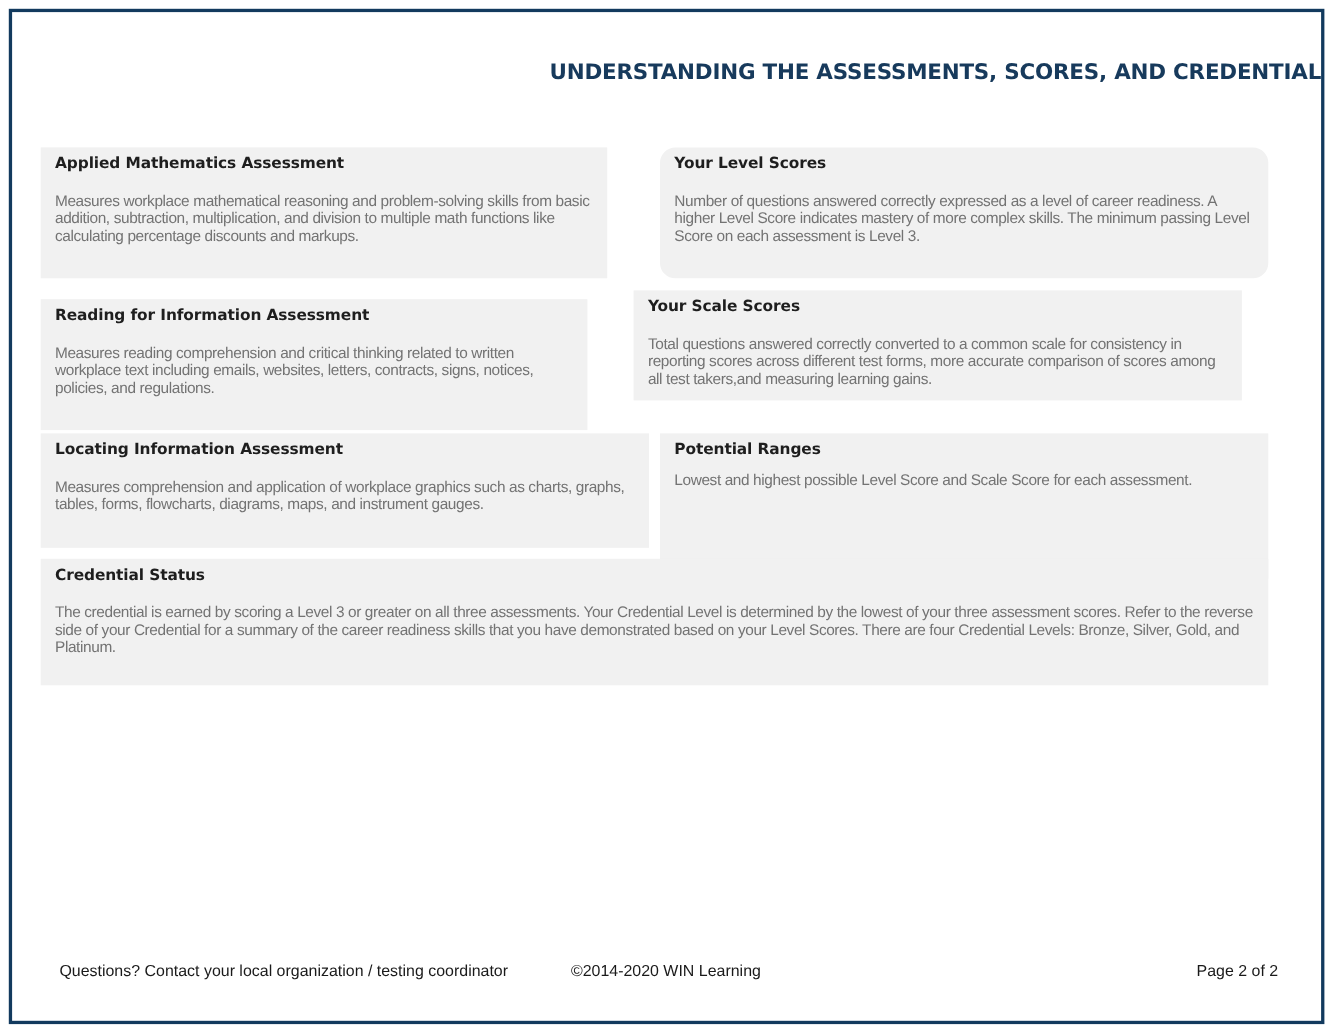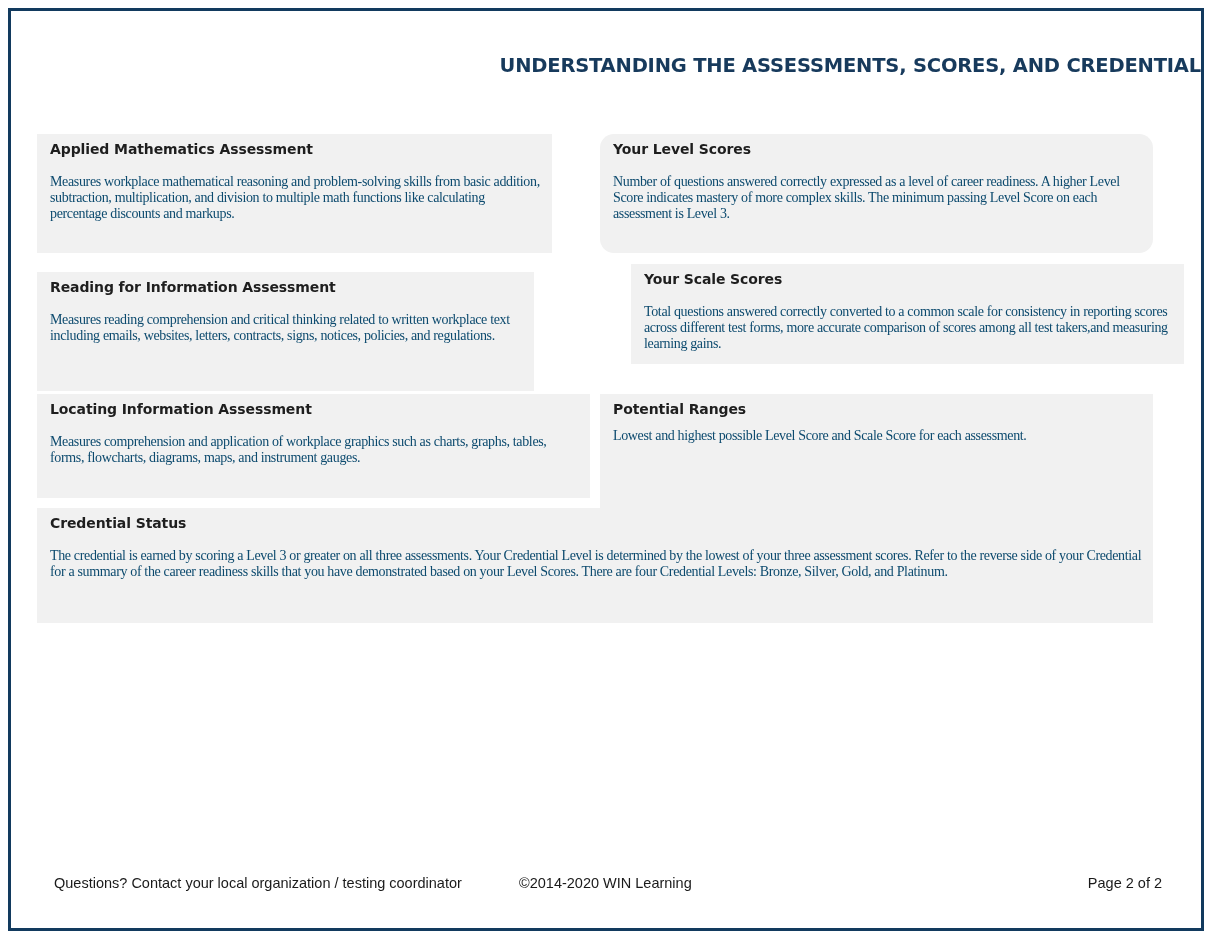--- a/index.html
+++ b/index.html
@@ -46,34 +46,34 @@
     .card-title {
       font-family: "DejaVu Sans", sans-serif;
       font-weight: bold;
       font-size: 14px;
       letter-spacing: -0.1px;
       color: #1e1e1e;
       margin: 0;
       line-height: 18px;
     }
     .card-body {
-      font-family: Liberation Serif, serif;
+      font-family: Liberation Sans, sans-serif;
       font-size: 14px;
       letter-spacing: -0.35px;
       line-height: 16px;
-      color: #0c4a6e;
+      color: #737373;
       margin-top: 16px;
     }
     .card-body.tight {
       margin-top: 10px;
     }
     #card-applied-math  { left: 37px;  top: 134px; width: 515px; height: 119px; }
     #card-level-scores  { left: 600px; top: 134px; width: 553px; height: 119px; border-radius: 14px; }
     #card-reading       { left: 37px;  top: 272px; width: 497px; height: 119px; }
-    #card-scale-scores  { left: 631px; top: 264px; width: 553px; height: 100px; }
+    #card-scale-scores  { left: 576px; top: 264px; width: 553px; height: 100px; }
     #card-locating      { left: 37px;  top: 394px; width: 553px; height: 104px; }
     #card-ranges        { left: 600px; top: 394px; width: 553px; height: 132px; }
     #card-credential    { left: 37px;  top: 508px; width: 1116px; height: 115px; }
 
     .footer-text {
       position: absolute;
       top: 875px;
       font-family: "Liberation Sans", sans-serif;
       font-size: 14.5px;
       color: #1a1a1a;

